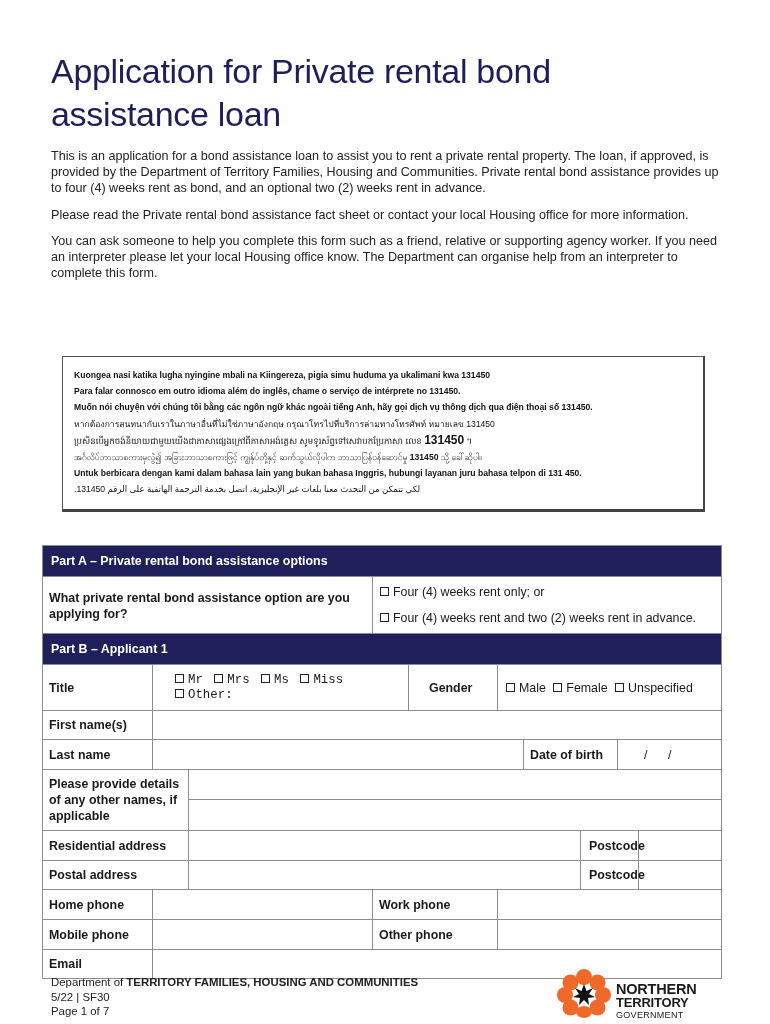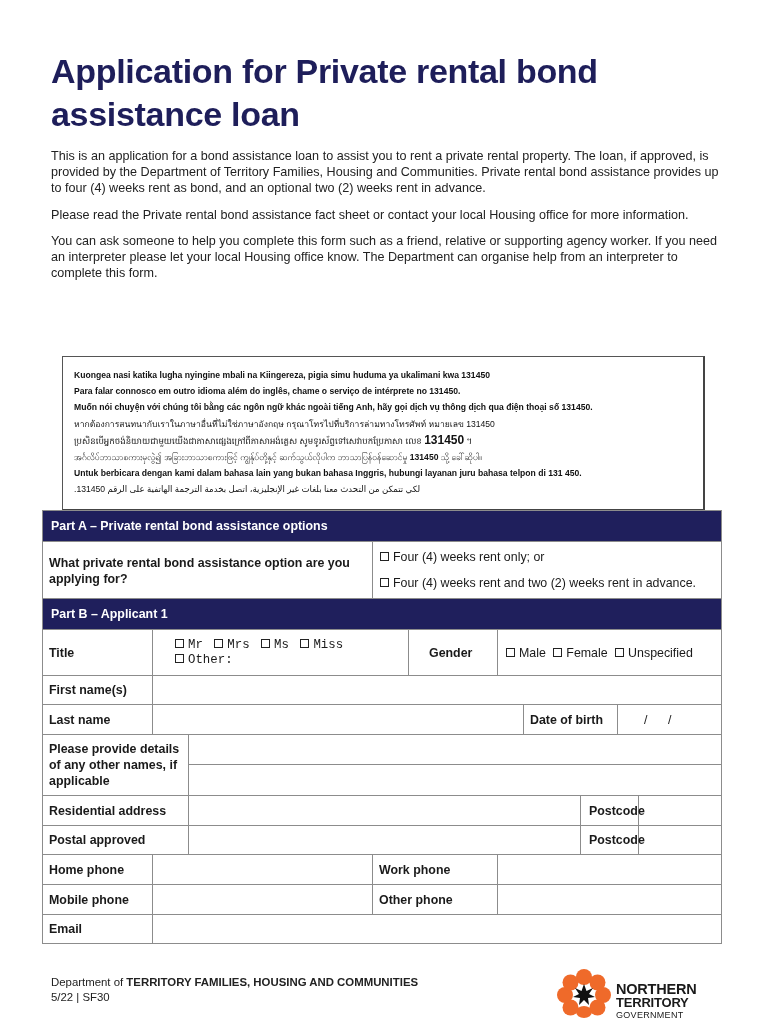--- a/index.html
+++ b/index.html
@@ -1,38 +1,38 @@
 <!DOCTYPE html>
 <html><head>
 <meta charset="utf-8">
 <style>
   * { box-sizing: border-box; margin: 0; padding: 0; }
   html, body { width: 770px; height: 1024px; background: #ffffff; overflow: hidden; }
   body { font-family: "Liberation Sans", "DejaVu Sans", sans-serif; color: #1a1a1a; position: relative; }
 
   .title {
     position: absolute; left: 51px; top: 50px; width: 660px;
-    font-size: 34px; line-height: 43px; color: #1e1e5a; font-weight: bold;
+    font-size: 34px; line-height: 43px; color: #1e1e5a; font-weight: normal;
     letter-spacing: -0.3px;
   }
   .intro { position: absolute; left: 51px; top: 148px; width: 672px; font-size: 12.6px; line-height: 16.2px; color: #222; }
   .intro p { margin-bottom: 10px; }
 
   .interp {
     position: absolute; left: 62px; top: 356px; width: 643px; height: 156px;
     border: 1px solid #555; border-bottom: 3px solid #444; border-right: 2px solid #444;
     padding: 10px 0 0 11px; font-size: 8.6px; line-height: 16.2px; font-weight: bold; color: #111;
   }
   .interp .line { white-space: nowrap; overflow: hidden; }
   .interp .thin { font-weight: normal; }
   .interp .num { font-size: 12px; font-weight: bold; }
   .interp .rtl { direction: rtl; text-align: left; font-weight: normal; }
 
   table.form {
-    position: absolute; left: 42px; top: 510px; width: 679px;
+    position: absolute; left: 42px; top: 545px; width: 679px;
     border-collapse: collapse; table-layout: fixed; font-size: 12.4px;
   }
   table.form td { border: 1px solid #8c8c8c; padding: 0 6px; vertical-align: middle; color: #1a1a1a; }
   table.form td.lbl { font-weight: bold; }
   table.form tr.hdr td {
     background: #1f1f5c; color: #ffffff; font-weight: bold; height: 31px; padding-left: 8px;
     border-color: #8c8c8c;
   }
   .cb { display: inline-block; width: 9px; height: 9px; border: 1.3px solid #222; margin-right: 4px; vertical-align: 0px; }
   .opt { display: inline; margin-right: 4px; }
@@ -135,21 +135,21 @@
   <tr style="height:31px">
     <td colspan="10"></td>
   </tr>
   <tr style="height:30px">
     <td colspan="3" class="lbl">Residential address</td>
     <td colspan="7"></td>
     <td colspan="2" class="lbl" style="padding-left:8px;">Postcode</td>
     <td colspan="1"></td>
   </tr>
   <tr style="height:29px">
-    <td colspan="3" class="lbl">Postal approved</td>
+    <td colspan="3" class="lbl">Postal address</td>
     <td colspan="7"></td>
     <td colspan="2" class="lbl" style="padding-left:8px;">Postcode</td>
     <td colspan="1"></td>
   </tr>
   <tr style="height:30px">
     <td colspan="2" class="lbl">Home phone</td>
     <td colspan="3"></td>
     <td colspan="3" class="lbl">Work phone</td>
     <td colspan="5" style="border-left:1.5px solid #333;"></td>
   </tr>
@@ -162,20 +162,21 @@
   <tr style="height:29px">
     <td colspan="2" class="lbl">Email</td>
     <td colspan="11"></td>
   </tr>
 </tbody>
   </table>
 
 <div class="footer">
   <div><span>Department of </span><b>TERRITORY FAMILIES, HOUSING AND COMMUNITIES</b></div>
   <div>5/22 | SF30</div>
+  <div>Page 1 of 7</div>
 </div>
 
 <div class="logo">
   <svg width="56" height="50" viewBox="0 0 56 50">
     <g fill="#ef6a2a">
       <ellipse cx="28" cy="9" rx="8" ry="8"></ellipse>
       <ellipse cx="41.5" cy="14.5" rx="8" ry="8"></ellipse>
       <ellipse cx="47" cy="27" rx="8" ry="8"></ellipse>
       <ellipse cx="41.5" cy="39.5" rx="8" ry="8"></ellipse>
       <ellipse cx="28" cy="44" rx="8" ry="6"></ellipse>

